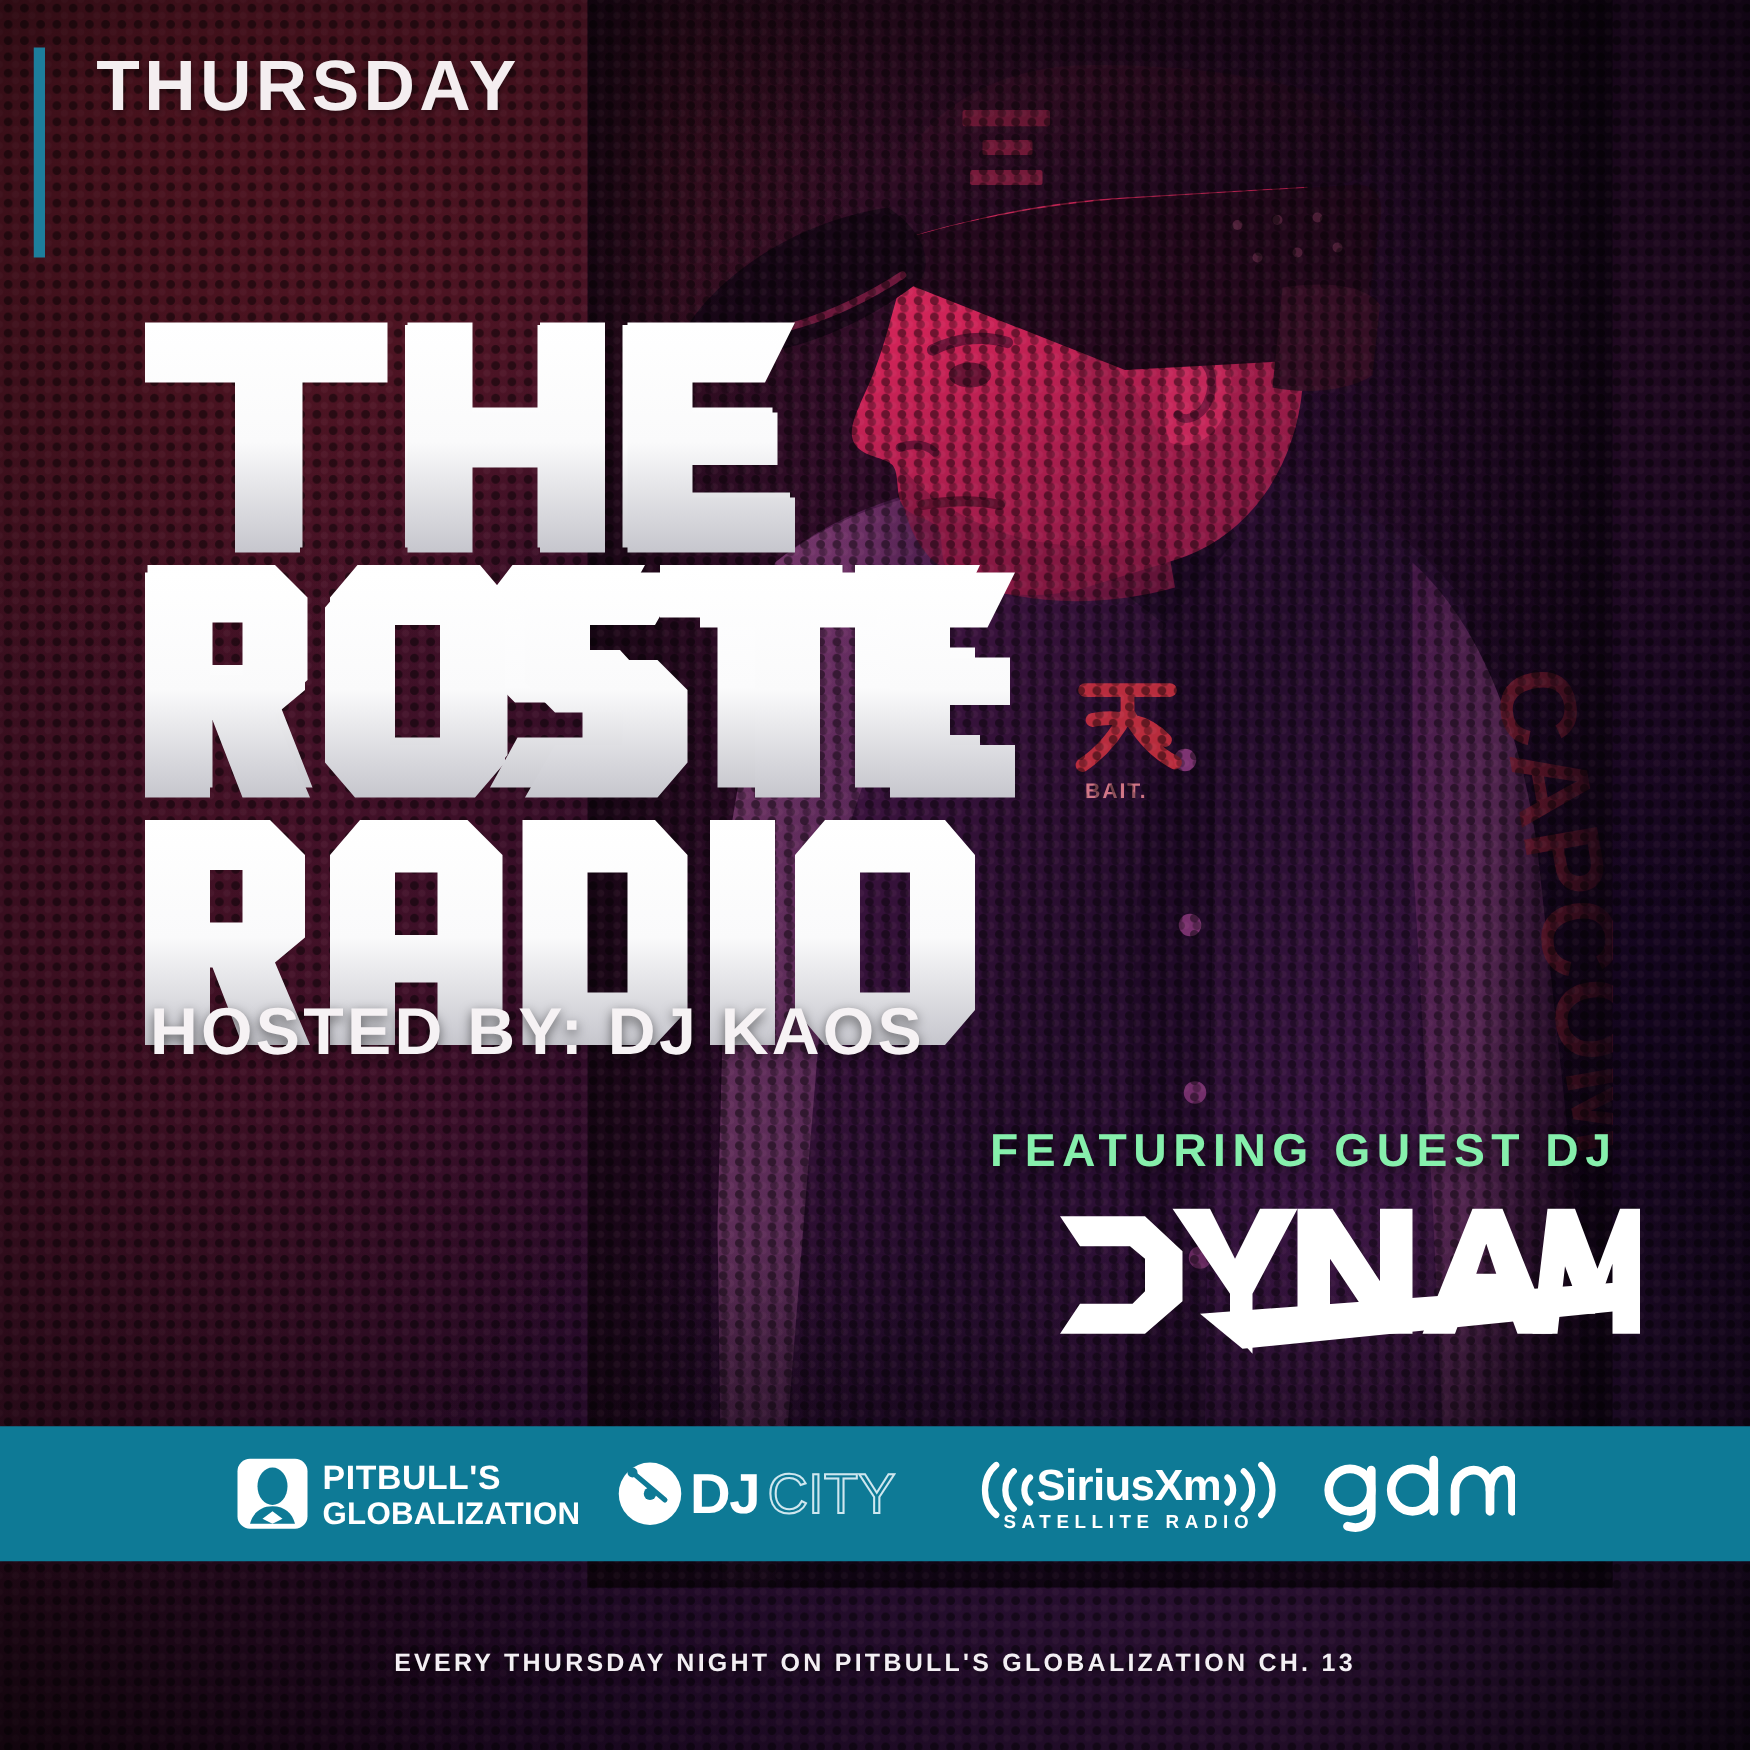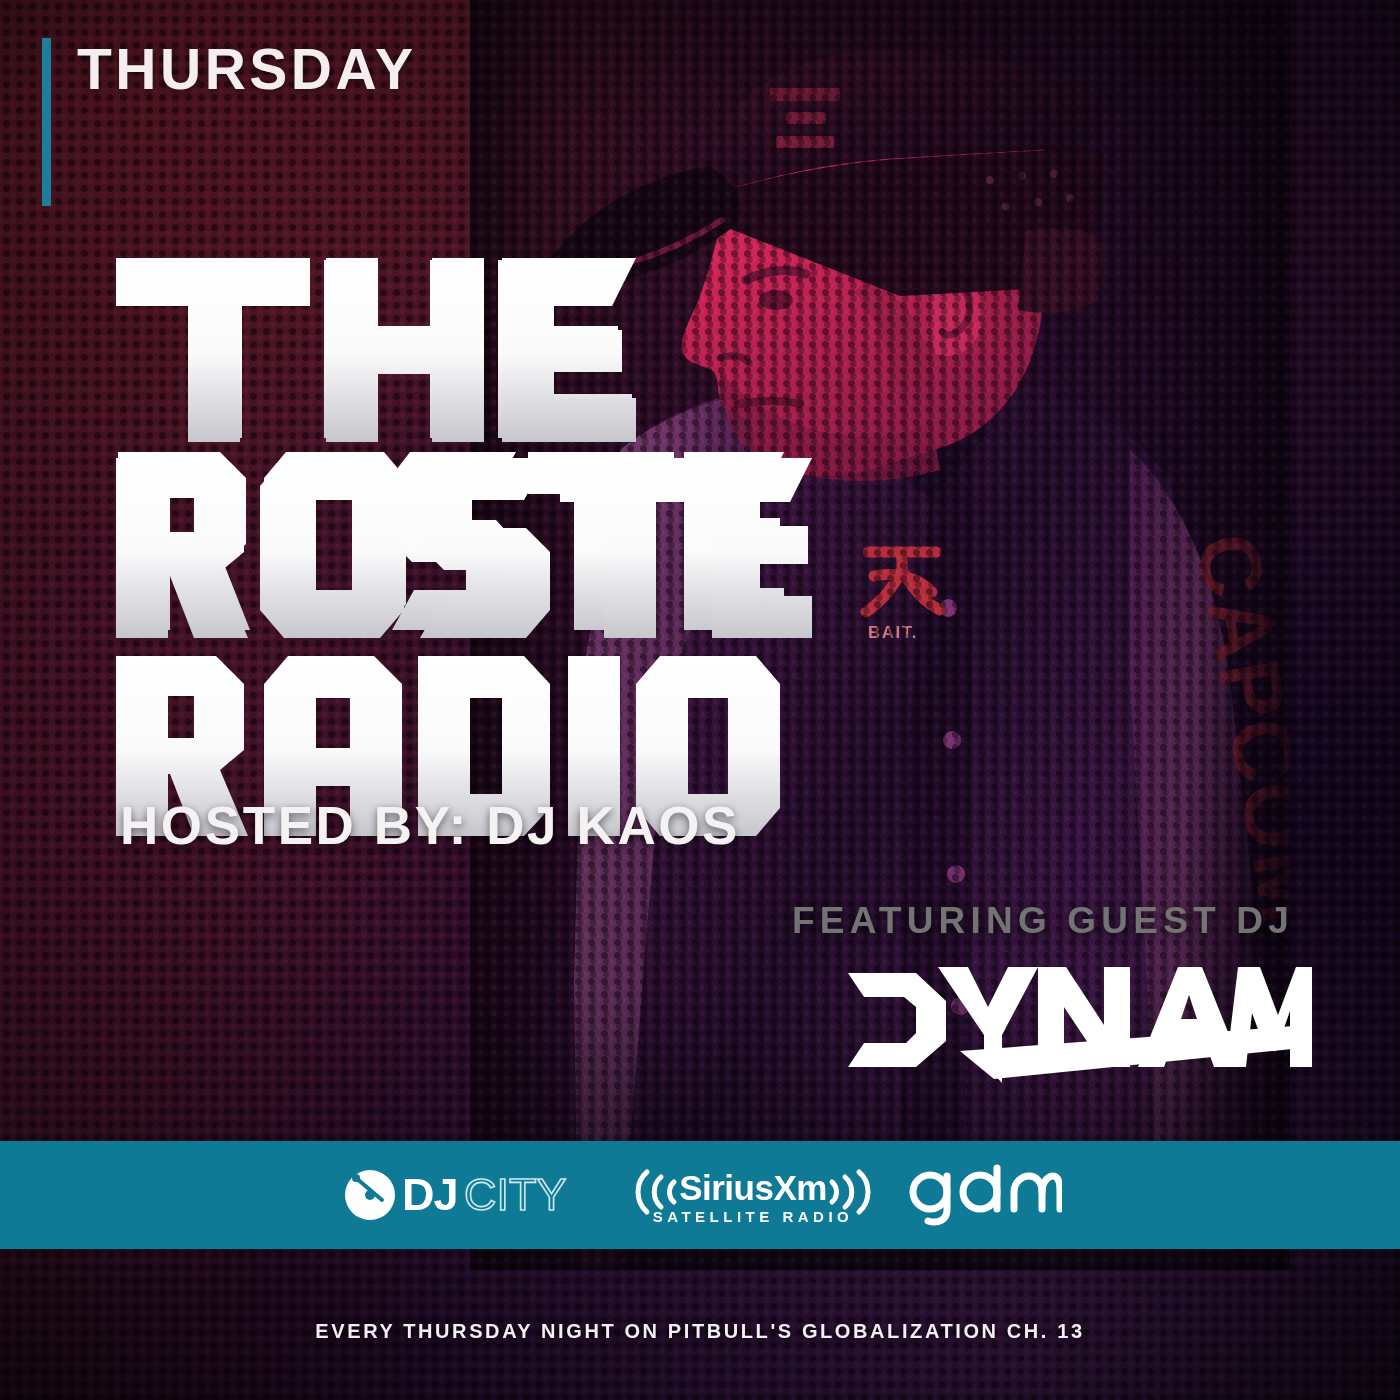--- a/index.html
+++ b/index.html
@@ -50,21 +50,21 @@
                                  rgba(0,0,0,0) 78%, rgba(18,5,22,0.60) 95%, rgba(16,4,20,0.9) 100%);
     pointer-events:none;
   }
   .photo-dots{
     position:absolute; left:470px; top:-20px; width:820px; height:1290px;
     background-image:radial-gradient(circle at center, rgba(0,0,0,0.30) 3.0px, rgba(0,0,0,0) 3.9px);
     background-size:13px 13px; mix-blend-mode:multiply; pointer-events:none;
   }
 
   
-  .date-block{ position:absolute; left:42px; top:38px; display:flex; gap:26px; }
+  .date-block{ position:absolute; left:27px; top:38px; display:flex; gap:41px; }
   .date-bar{ width:9px; height:168px; background:#1d7e9c; flex:none; }
   .date-text{ padding-top:4px; }
   .date-line{
     color:#f4eef0; font-family:"Liberation Sans", sans-serif;
     font-weight:700; letter-spacing:3.5px; line-height:0.97;
     font-size:57px; font-stretch:condensed;
     text-shadow:0 2px 6px rgba(0,0,0,0.45);
   }
   .date-time{
     color:#f2ecef; font-size:33px; font-weight:700; letter-spacing:2.4px;
@@ -79,21 +79,21 @@
     position:absolute; left:120px; top:795px;
     font-size:53px; font-weight:700; letter-spacing:2.6px;
     color:#f6f2f4; text-shadow:0 3px 9px rgba(0,0,0,0.55);
     font-family:"Liberation Sans", sans-serif;
     text-align:center;
   }
 
   
   .feat{
     position:absolute; right:106px; top:900px;
-    font-size:37px; font-weight:700; letter-spacing:5.2px; color:#737373;
+    font-size:37px; font-weight:700; letter-spacing:5.2px; color:#86efac;
     text-shadow:0 3px 9px rgba(0,0,0,0.6);
     margin-left:18px;
   }
   .dynamiq{ position:absolute; right:88px; top:955px; width:470px; height:135px; }
   .dynamiq svg{ width:100%; height:100%; display:block; overflow:visible; }
 
   
   .sponsor-bar{
     position:absolute; left:0; top:1141px; width:1400px; height:108px;
     background:#0e7a96; display:flex; align-items:center; justify-content:center;
@@ -357,20 +357,34 @@
 
         <path d="M430 24 L470 24 L470 112 L452 112 L448 96 Z" opacity="0"></path>
 
         <path d="M118 96 L466 70 L470 92 L152 124 Z"></path>
       </g>
     </svg>
   </div>
 
   <div class="sponsor-bar">
 
+    <div class="sponsor s-pitbull">
+      <svg width="290" height="72" viewBox="0 0 290 72">
+        <g>
+          <rect x="2" y="8" width="56" height="56" rx="10" fill="#ffffff"></rect>
+          <g fill="#0e7a96">
+            <ellipse cx="30" cy="30" rx="12" ry="15"></ellipse>
+            <path d="M30 46 C 20 46, 14 52, 12 60 H48 C 46 52, 40 46, 30 46 Z"></path>
+          </g>
+          <path d="M30 50 L22 56 L30 60 L38 56 Z" fill="#ffffff"></path>
+        </g>
+        <text x="70" y="32" fill="#ffffff" font-family="Liberation Sans, sans-serif" font-size="27" font-weight="700" letter-spacing="0.5">PITBULL'S</text>
+        <text x="70" y="60" fill="#ffffff" font-family="Liberation Sans, sans-serif" font-size="25" font-weight="700" letter-spacing="0.2">GLOBALIZATION</text>
+      </svg>
+    </div>
 
     <div class="sponsor s-djcity">
       <svg width="258" height="62" viewBox="0 0 258 62">
         <g>
           <circle cx="28" cy="31" r="25" fill="#ffffff"></circle>
           <circle cx="28" cy="31" r="5" fill="#0e7a96"></circle>
           <path d="M14 14 L40 36" stroke="#0e7a96" stroke-width="4" stroke-linecap="round"></path>
           <circle cx="14" cy="14" r="4" fill="#0e7a96"></circle>
         </g>
         <text x="60" y="46" fill="#ffffff" font-family="Liberation Sans, sans-serif" font-size="45" font-weight="700" letter-spacing="-1">DJ</text>

